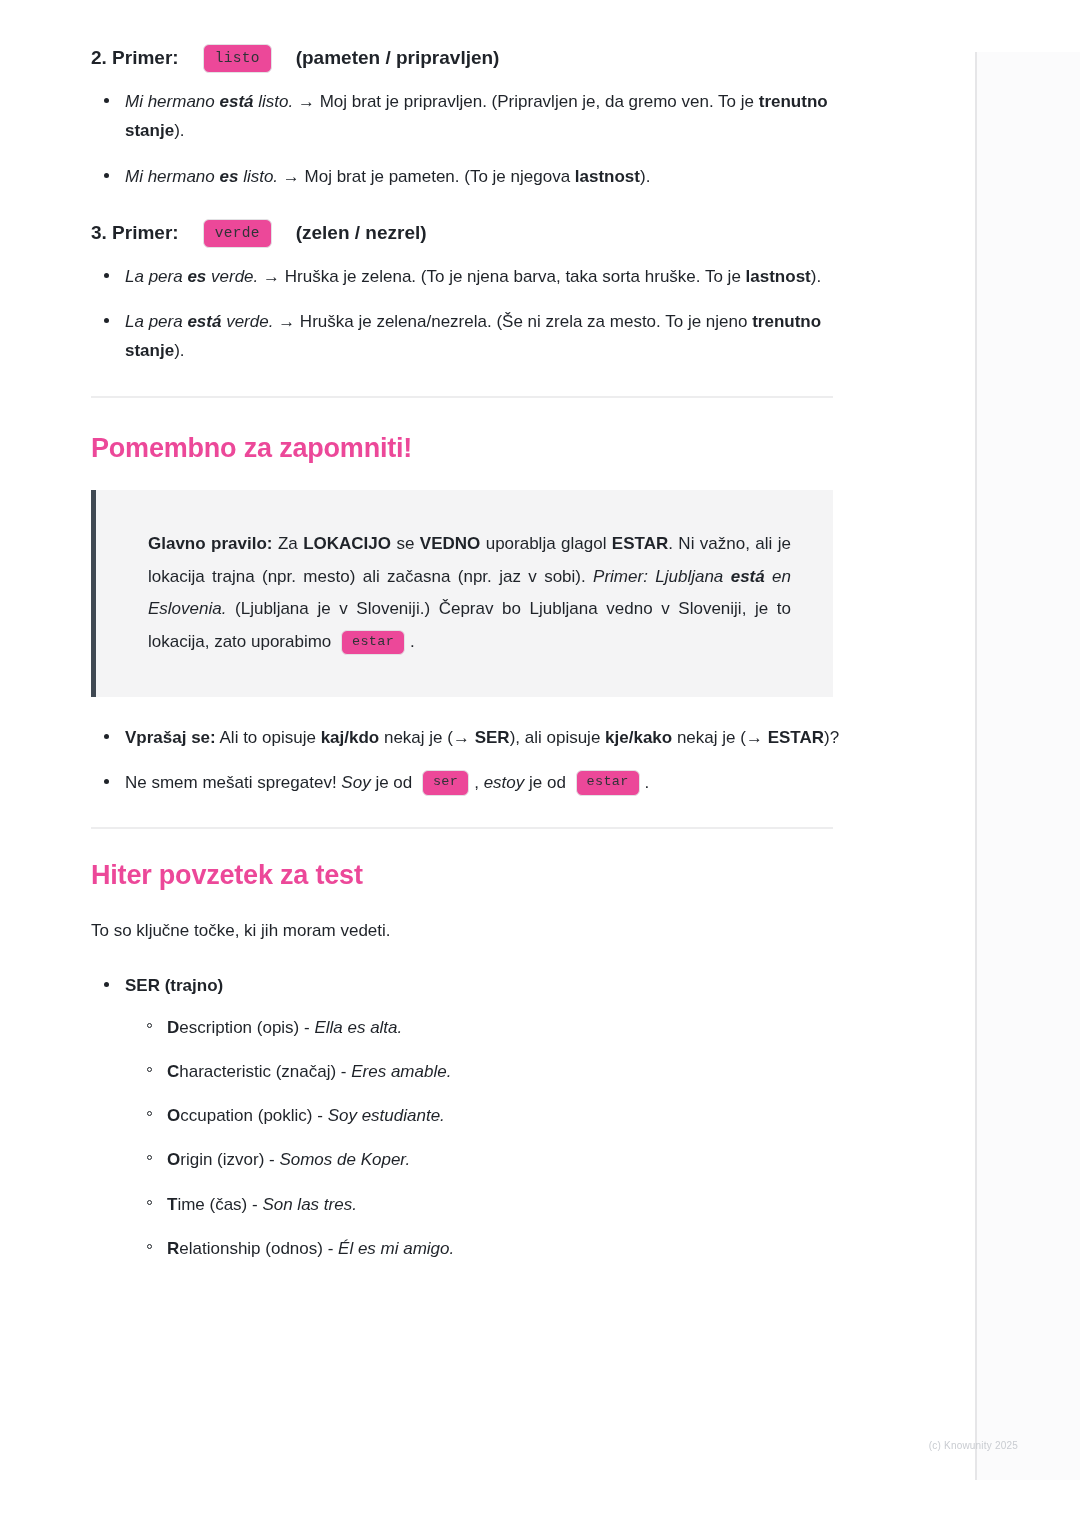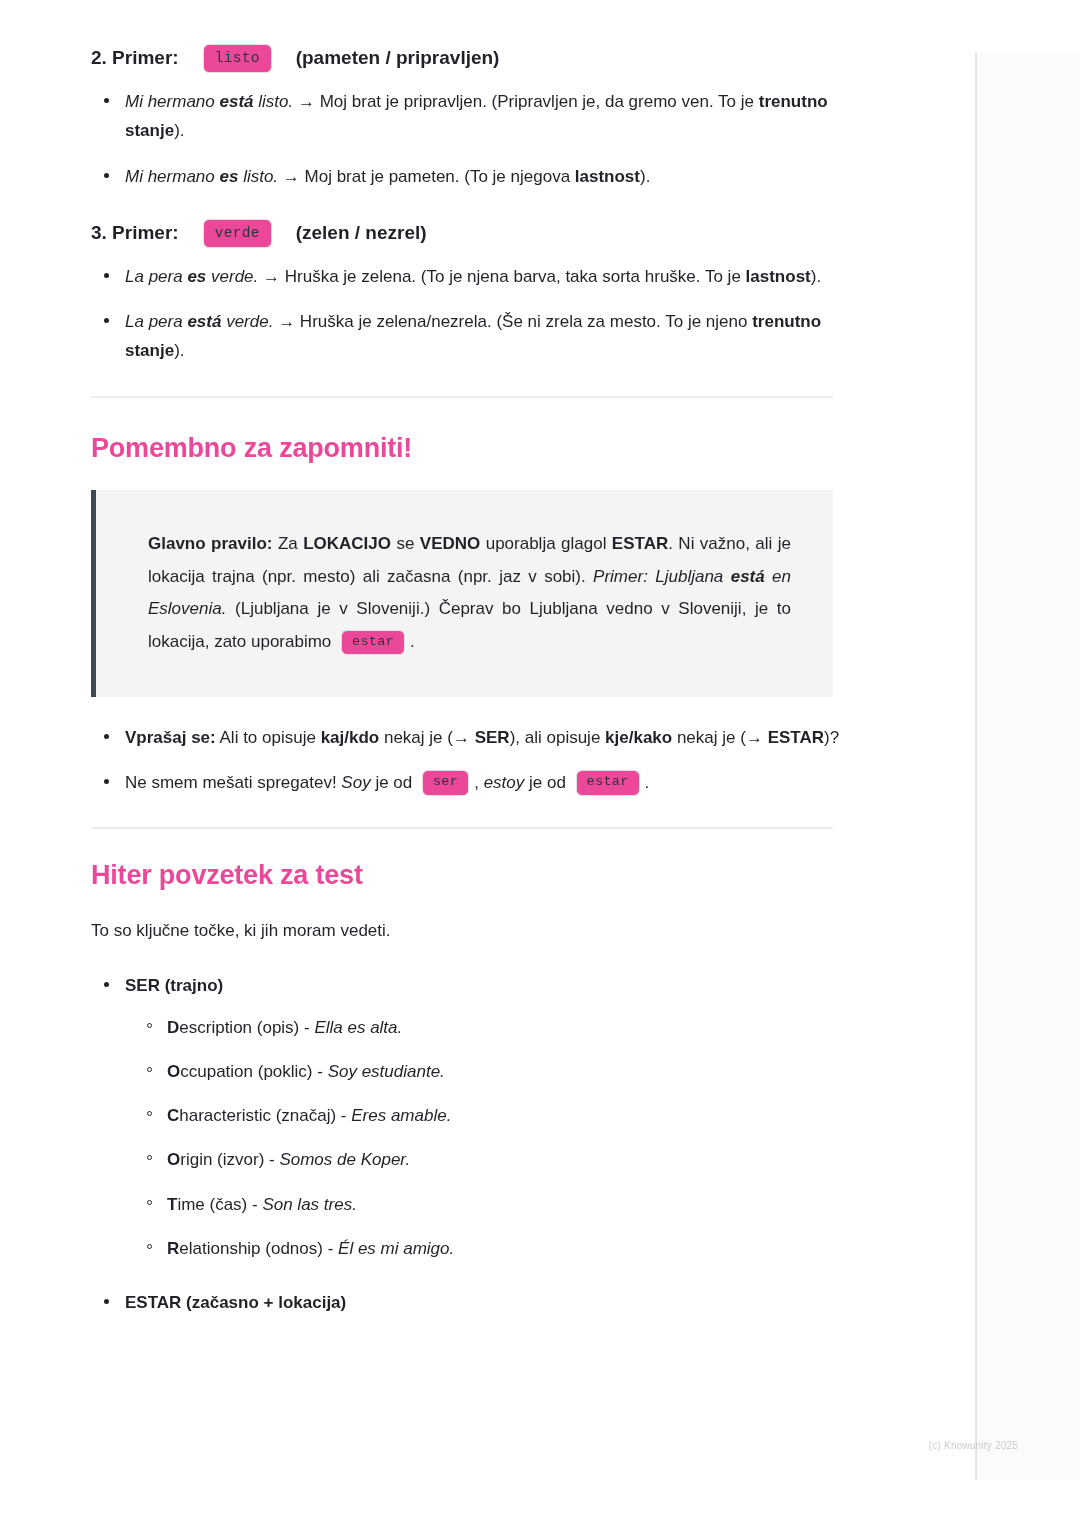--- a/index.html
+++ b/index.html
@@ -246,27 +246,24 @@
 
   <h2 class="section-heading summary-top">Hiter povzetek za test</h2>
 
   <p class="intro-line">To so ključne točke, ki jih moram vedeti.</p>
 
   <ul class="bullets">
     <li style="margin-bottom:12px;">
       <b>SER (trajno)</b>
       <ul class="sub">
         <li><b>D</b><span>escription (opis) - </span><em>Ella es alta.</em></li>
+        <li><b>C</b><span>haracteristic (značaj) - </span><em>Eres amable.</em></li>
         <li><b>O</b><span>ccupation (poklic) - </span><em>Soy estudiante.</em></li>
-        <li><b>C</b><span>haracteristic (značaj) - </span><em>Eres amable.</em></li>
         <li><b>O</b><span>rigin (izvor) - </span><em>Somos de Koper.</em></li>
         <li><b>T</b><span>ime (čas) - </span><em>Son las tres.</em></li>
         <li><b>R</b><span>elationship (odnos) - </span><em>Él es mi amigo.</em></li>
       </ul>
     </li>
-    <li style="margin-top:26px;">
-      <b>ESTAR (začasno + lokacija)</b>
-    </li>
   </ul>
 
 </div>
 
 <div class="watermark">(c) Knowunity 2025</div>
 
 </body></html>

